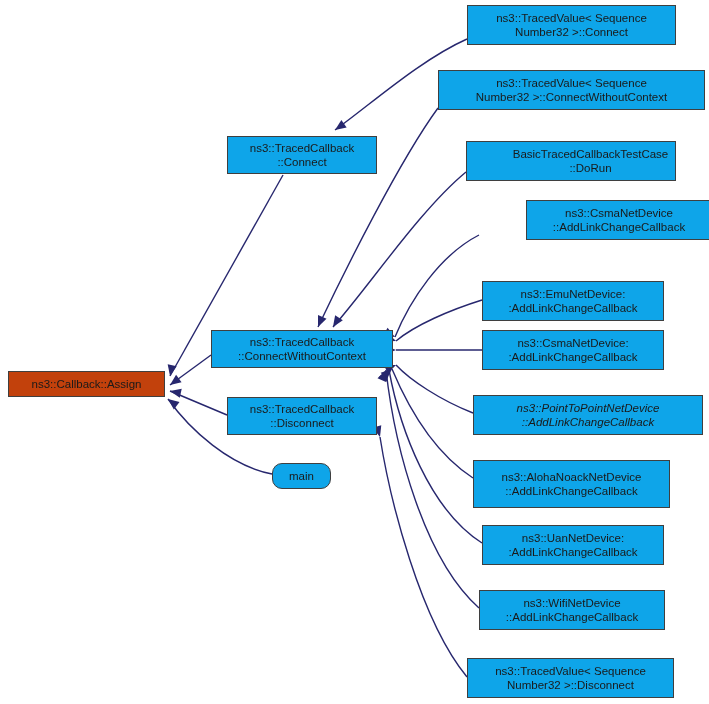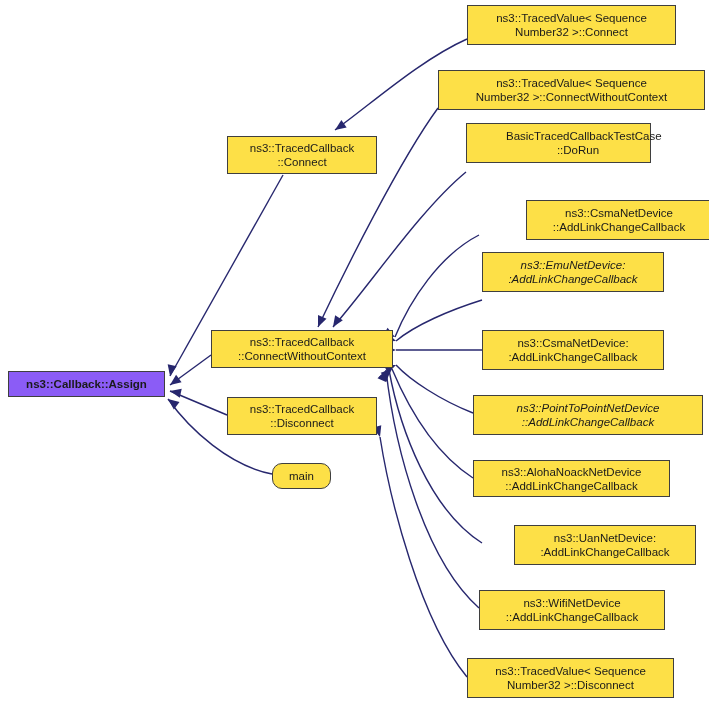--- a/index.html
+++ b/index.html
@@ -21,36 +21,35 @@
     left: 0;
     top: 0;
     width: 709px;
     height: 704px;
     pointer-events: none;
   }
   .node {
     position: absolute;
     box-sizing: border-box;
     border: 1px solid #3f3f3f;
-    background: #fde047;
+    background: #0ea5e9;
     color: #1a1a1a;
     font-size: 11.5px;
     line-height: 14px;
     text-align: center;
     display: flex;
     align-items: center;
     justify-content: center;
     white-space: pre-line;
     letter-spacing: 0px;
     cursor: default;
   }
   .node.highlight {
-    background: #8b5cf6;
+    background: #c2410c;
     border-color: #3f3f3f;
-    font-weight: bold;
   }
   .node-label {
     display: block;
     width: 100%;
     white-space: pre-line;
   }
 </style>
 </head>
 <body>
 
@@ -93,32 +92,32 @@
 ::Connect</span></div>
       <div class="node" style="left: 211px; top: 330px; width: 182px; height: 38px;"><span class="node-label">ns3::TracedCallback
 ::ConnectWithoutContext</span></div>
       <div class="node" style="left: 227px; top: 397px; width: 150px; height: 38px;"><span class="node-label">ns3::TracedCallback
 ::Disconnect</span></div>
       <div class="node" style="left: 272px; top: 463px; width: 59px; height: 26px; border-radius: 10px;"><span class="node-label">main</span></div>
       <div class="node" style="left: 467px; top: 5px; width: 209px; height: 40px;"><span class="node-label">ns3::TracedValue&lt; Sequence
 Number32 &gt;::Connect</span></div>
       <div class="node" style="left: 438px; top: 70px; width: 267px; height: 40px;"><span class="node-label">ns3::TracedValue&lt; Sequence
 Number32 &gt;::ConnectWithoutContext</span></div>
-      <div class="node" style="left: 466px; top: 123px; width: 185px; height: 40px; padding-left: 39px;"><span class="node-label">BasicTracedCallbackTestCase
+      <div class="node" style="left: 466px; top: 141px; width: 210px; height: 40px; padding-left: 39px;"><span class="node-label">BasicTracedCallbackTestCase
 ::DoRun</span></div>
       <div class="node" style="left: 479px; top: 200px; width: 186px; height: 40px; margin-left: 47px;"><span class="node-label">ns3::CsmaNetDevice
 ::AddLinkChangeCallback</span></div>
-      <div class="node" style="left: 482px; top: 252px; width: 182px; height: 40px; font-style: italic;"><span class="node-label">ns3::EmuNetDevice:
+      <div class="node" style="left: 482px; top: 281px; width: 182px; height: 40px;"><span class="node-label">ns3::EmuNetDevice:
 :AddLinkChangeCallback</span></div>
       <div class="node" style="left: 482px; top: 330px; width: 182px; height: 40px;"><span class="node-label">ns3::CsmaNetDevice:
 :AddLinkChangeCallback</span></div>
       <div class="node" style="left: 473px; top: 395px; width: 230px; height: 40px; font-style: italic;"><span class="node-label">ns3::PointToPointNetDevice
 ::AddLinkChangeCallback</span></div>
-      <div class="node" style="left: 473px; top: 460px; width: 197px; height: 37px;"><span class="node-label">ns3::AlohaNoackNetDevice
+      <div class="node" style="left: 473px; top: 460px; width: 197px; height: 48px;"><span class="node-label">ns3::AlohaNoackNetDevice
 ::AddLinkChangeCallback</span></div>
-      <div class="node" style="left: 482px; top: 525px; width: 182px; height: 40px; margin-left: 32px;"><span class="node-label">ns3::UanNetDevice:
+      <div class="node" style="left: 482px; top: 525px; width: 182px; height: 40px;"><span class="node-label">ns3::UanNetDevice:
 :AddLinkChangeCallback</span></div>
       <div class="node" style="left: 479px; top: 590px; width: 186px; height: 40px;"><span class="node-label">ns3::WifiNetDevice
 ::AddLinkChangeCallback</span></div>
       <div class="node" style="left: 467px; top: 658px; width: 207px; height: 40px;"><span class="node-label">ns3::TracedValue&lt; Sequence
 Number32 &gt;::Disconnect</span></div>
     </div>
 </div>
 
 </body></html>

